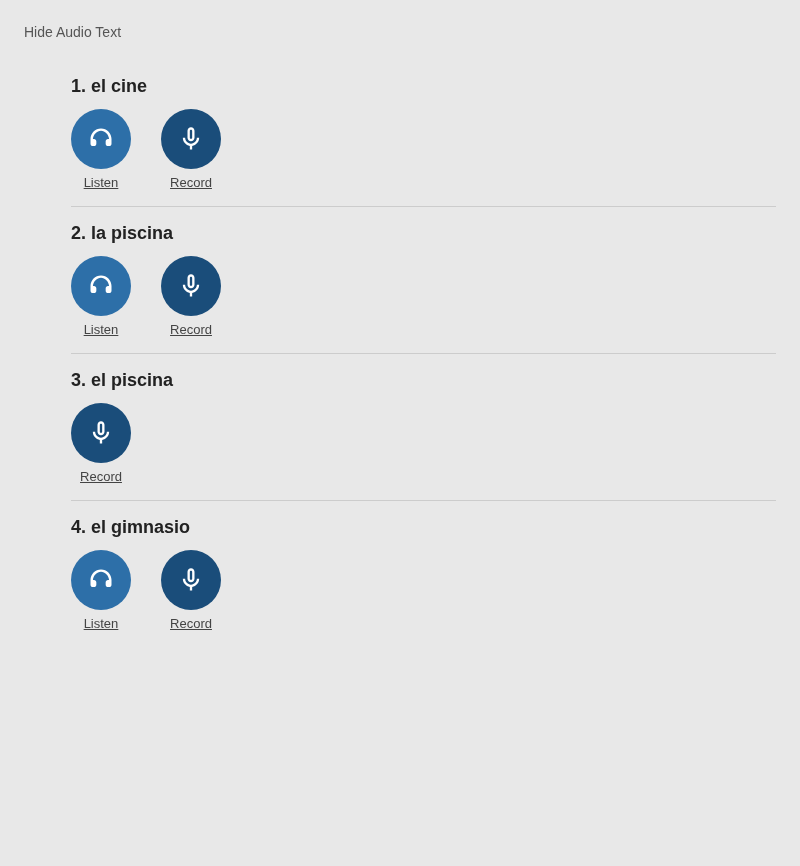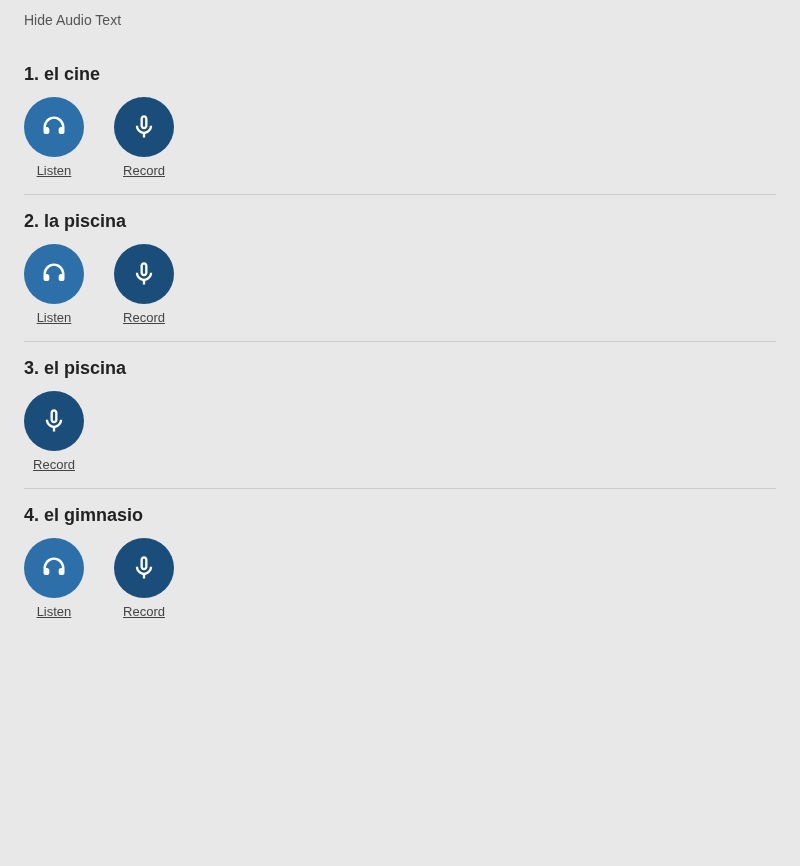--- a/index.html
+++ b/index.html
@@ -10,35 +10,36 @@
 
     body {
       background-color: #e8e8e8;
       font-family: Arial, sans-serif;
       width: 800px;
       min-height: 866px;
       color: #333;
     }
 
     .page-container {
-      padding: 8px 24px;
+      padding: 20px 24px;
     }
 
     .hide-audio-btn {
       background: none;
       border: none;
       color: #555;
       font-size: 14px;
       cursor: pointer;
       padding: 4px 0;
       margin-bottom: 16px;
     }
 
     .vocab-item {
       margin-bottom: 0;
+      margin-left: 47px;
     }
 
     .vocab-item-header {
       font-size: 18px;
       font-weight: bold;
       margin-bottom: 12px;
       padding-top: 16px;
       color: #222;
     }
 

